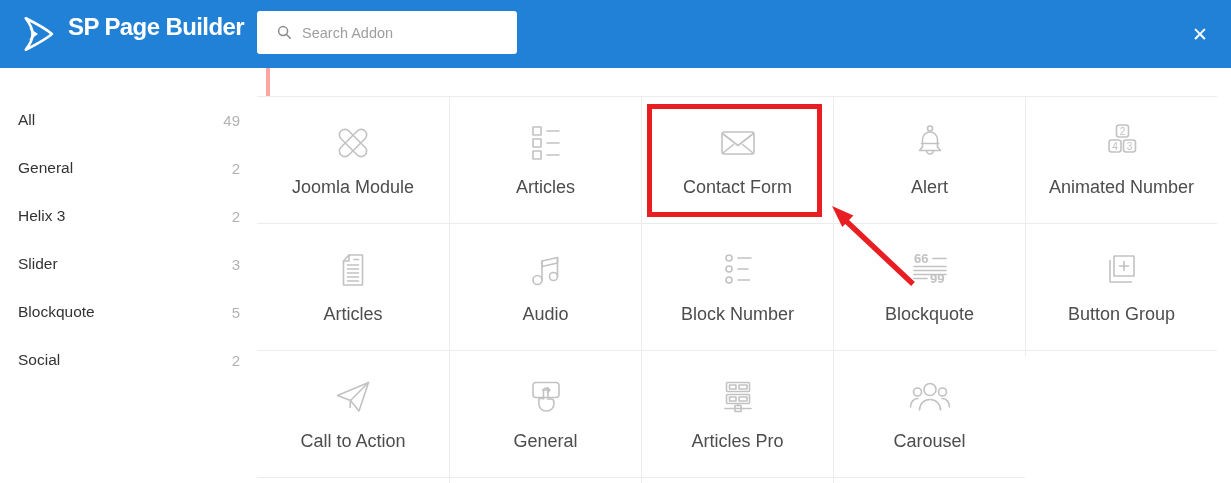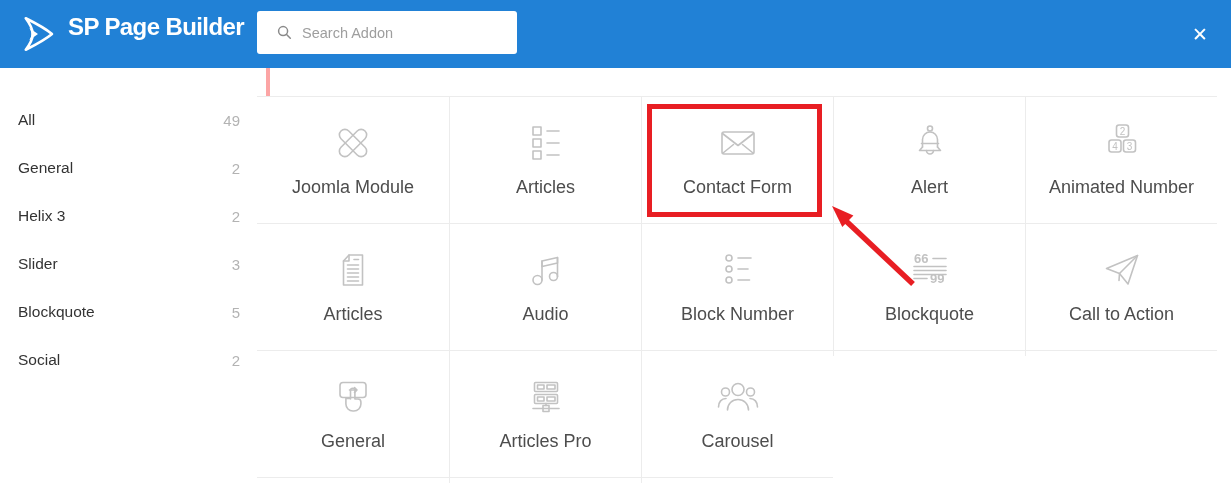--- a/index.html
+++ b/index.html
@@ -242,20 +242,30 @@
           <line x1="8" y1="24.5" x2="40" y2="24.5"></line>
           <line x1="8" y1="28.5" x2="40" y2="28.5"></line>
           <line x1="8" y1="32.5" x2="21" y2="32.5"></line>
           <text x="24" y="37" font-size="13" font-weight="bold">99</text>
         </svg>
       </span>
       <span class="label">Blockquote</span>
     </div>
 
 
+    <div class="cell">
+      <span class="icon">
+        <svg class="ic" viewBox="0 0 48 48">
+          <rect x="16" y="10" width="20" height="20"></rect>
+          <path d="M26 15.5 V24.5 M21.5 20 H30.5"></path>
+          <path d="M12 14.5 V36 H33.5"></path>
+        </svg>
+      </span>
+      <span class="label">Button Group</span>
+    </div>
 
     <div class="cell">
       <span class="icon">
         <svg class="ic" viewBox="0 0 48 48">
           <path d="M8.5 22.5 L39.5 9.5 L30 38 L21.5 27.5 Z"></path>
           <path d="M39.5 9.5 L21.5 27.5 L21 34.5"></path>
         </svg>
       </span>
       <span class="label">Call to Action</span>
     </div>

